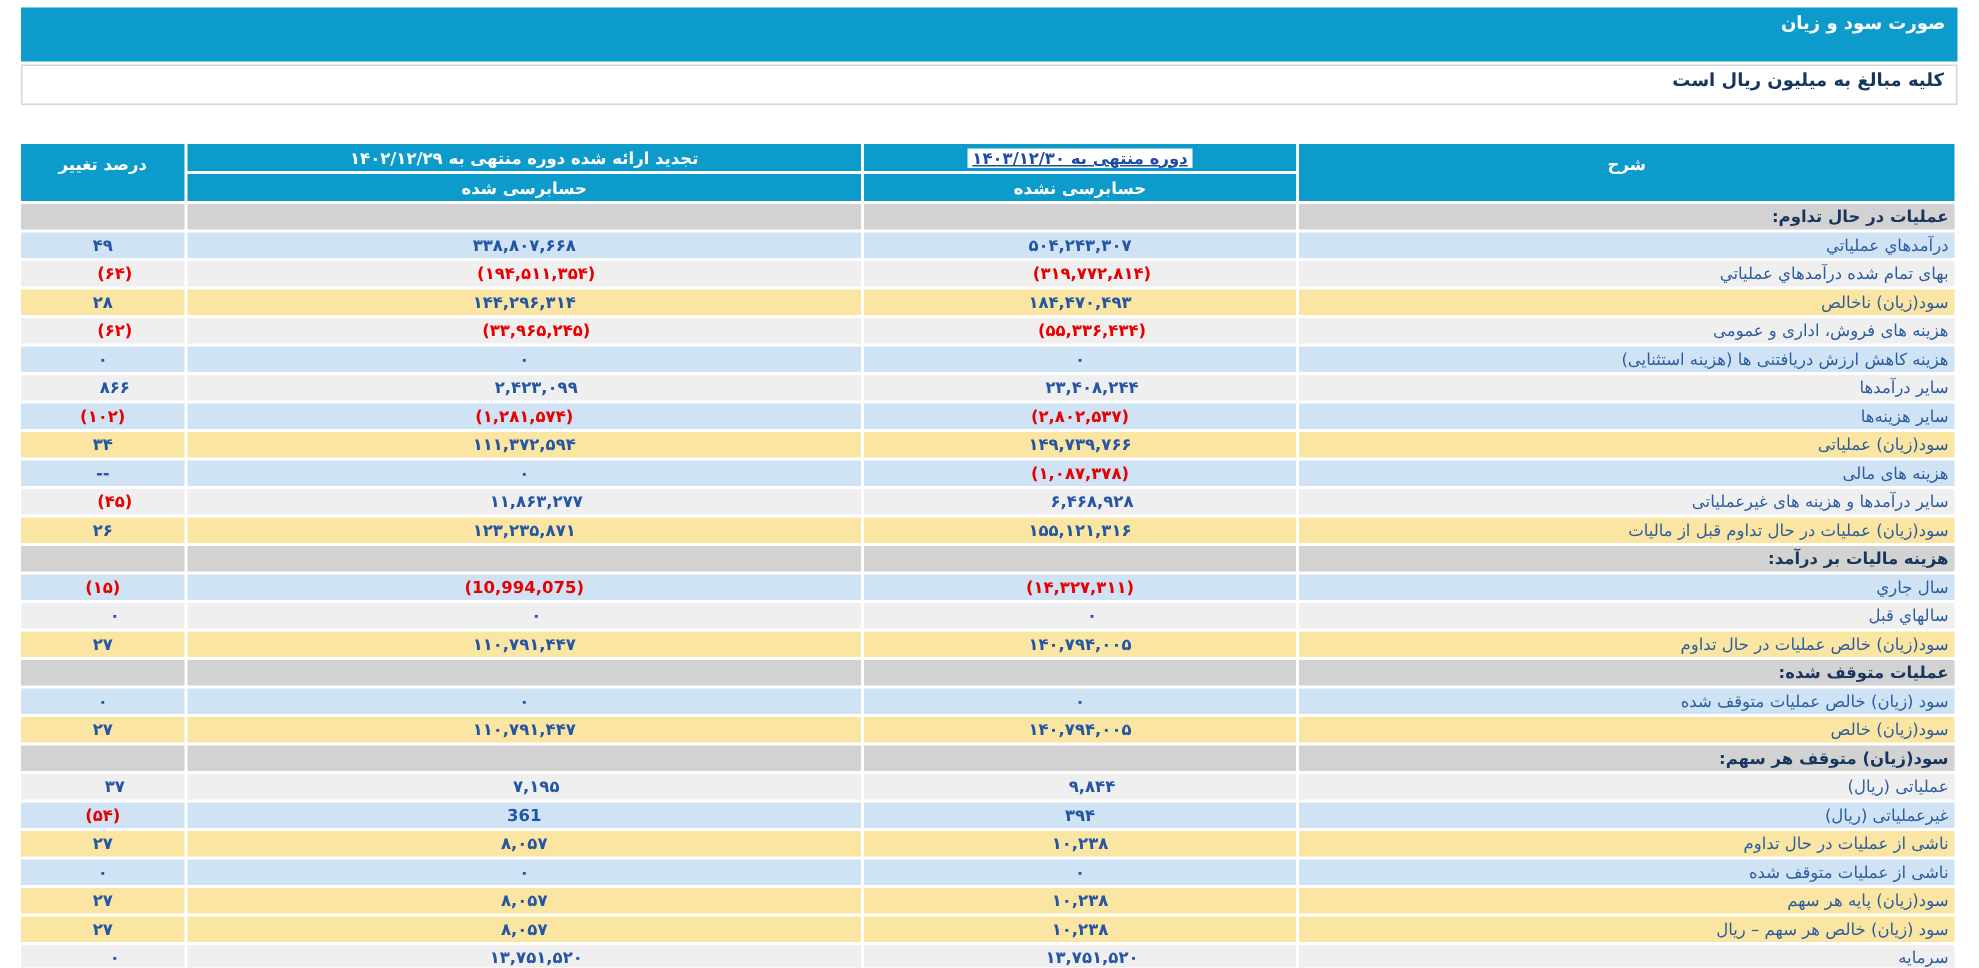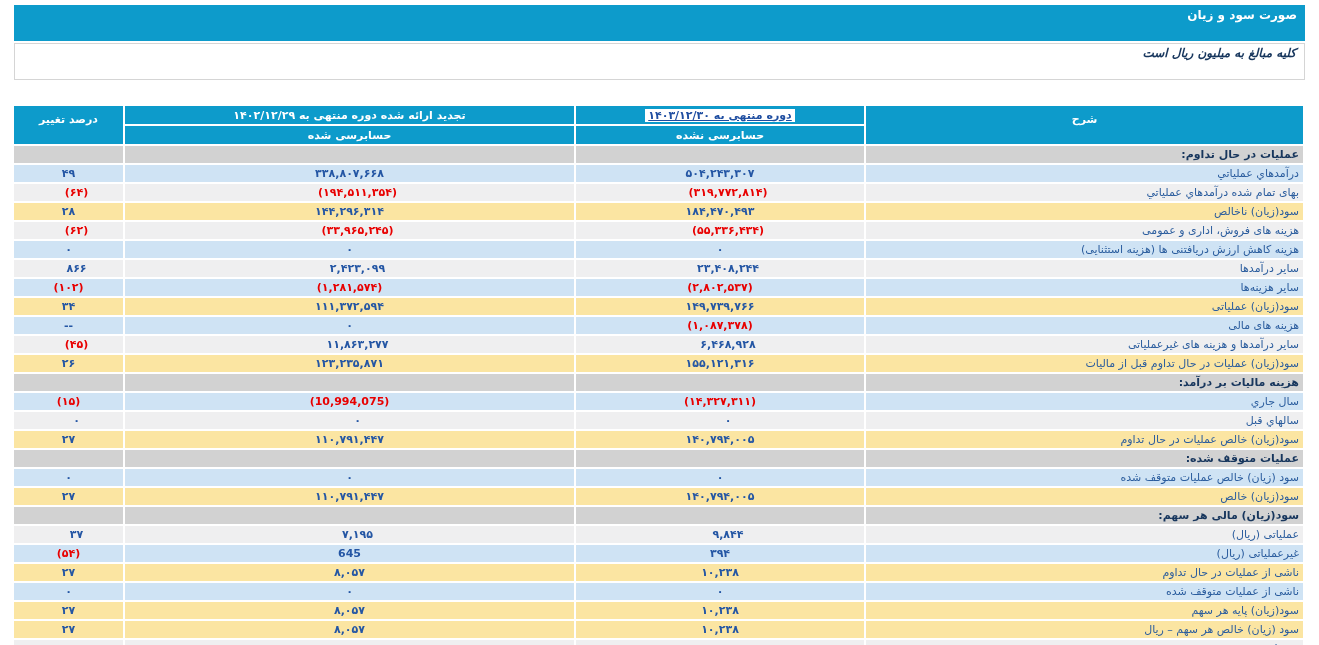--- a/index.html
+++ b/index.html
@@ -22,26 +22,25 @@
     line-height: 20px;
     padding: 0 8px;
     text-align: right;
   }
   .subtitle-bar {
     background: #ffffff;
     border: 1px solid #d5d5d5;
     color: #17365d;
     font-weight: bold;
     font-size: 12px;
-    height: 37px;
+    height: 27px;
     line-height: 19px;
     padding: 0 8px;
     text-align: right;
     margin-top: 2px;
-    font-style: italic;
   }
 
   table.statement {
     margin-top: 24px;
     border-collapse: separate;
     border-spacing: 2px;
     table-layout: fixed;
     width: 1291px;
     border-bottom: 2px solid #17365d;
   }
@@ -230,35 +229,35 @@
           <td class="val">۰</td>
           <td class="val">۰</td>
         </tr>
         <tr class="r-y">
           <td class="lbl">سود(زیان) خالص</td>
           <td class="val">۱۴۰,۷۹۴,۰۰۵</td>
           <td class="val">۱۱۰,۷۹۱,۴۴۷</td>
           <td class="val">۲۷</td>
         </tr>
         <tr class="r-s">
-          <td class="lbl">سود(زیان) مالی هر سهم:</td>
+          <td class="lbl">سود(زیان) متوقف هر سهم:</td>
           <td class="val"></td>
           <td class="val"></td>
           <td class="val"></td>
         </tr>
         <tr class="r-w">
           <td class="lbl">عملیاتی (ریال)</td>
           <td class="val">۹,۸۴۴</td>
           <td class="val">۷,۱۹۵</td>
           <td class="val">۳۷</td>
         </tr>
         <tr class="r-b">
           <td class="lbl">غیرعملیاتی (ریال)</td>
           <td class="val">۳۹۴</td>
-          <td class="val">645</td>
+          <td class="val">361</td>
           <td class="val neg">(۵۴)</td>
         </tr>
         <tr class="r-y">
           <td class="lbl">ناشی از عملیات در حال تداوم</td>
           <td class="val">۱۰,۲۳۸</td>
           <td class="val">۸,۰۵۷</td>
           <td class="val">۲۷</td>
         </tr>
         <tr class="r-b">
           <td class="lbl">ناشی از عملیات متوقف شده</td>

